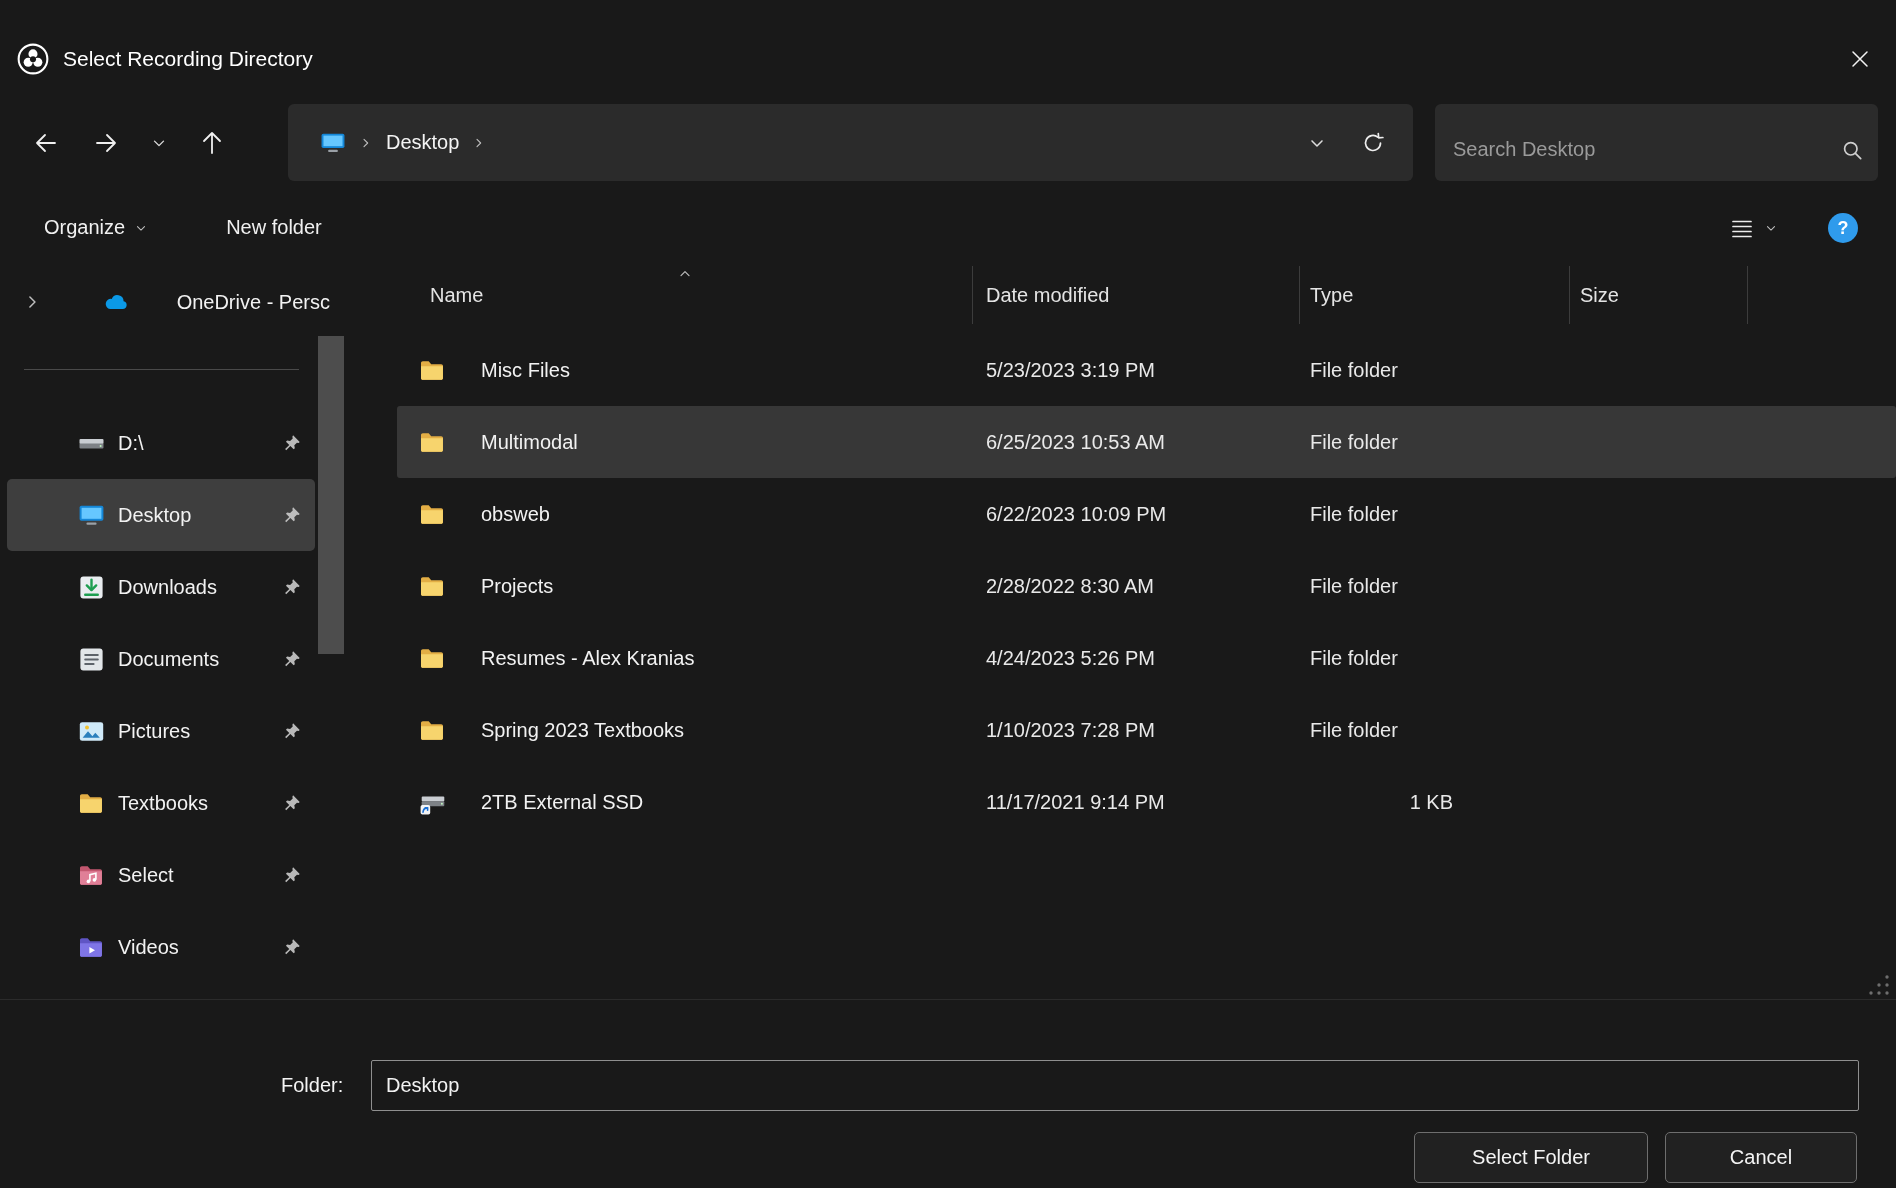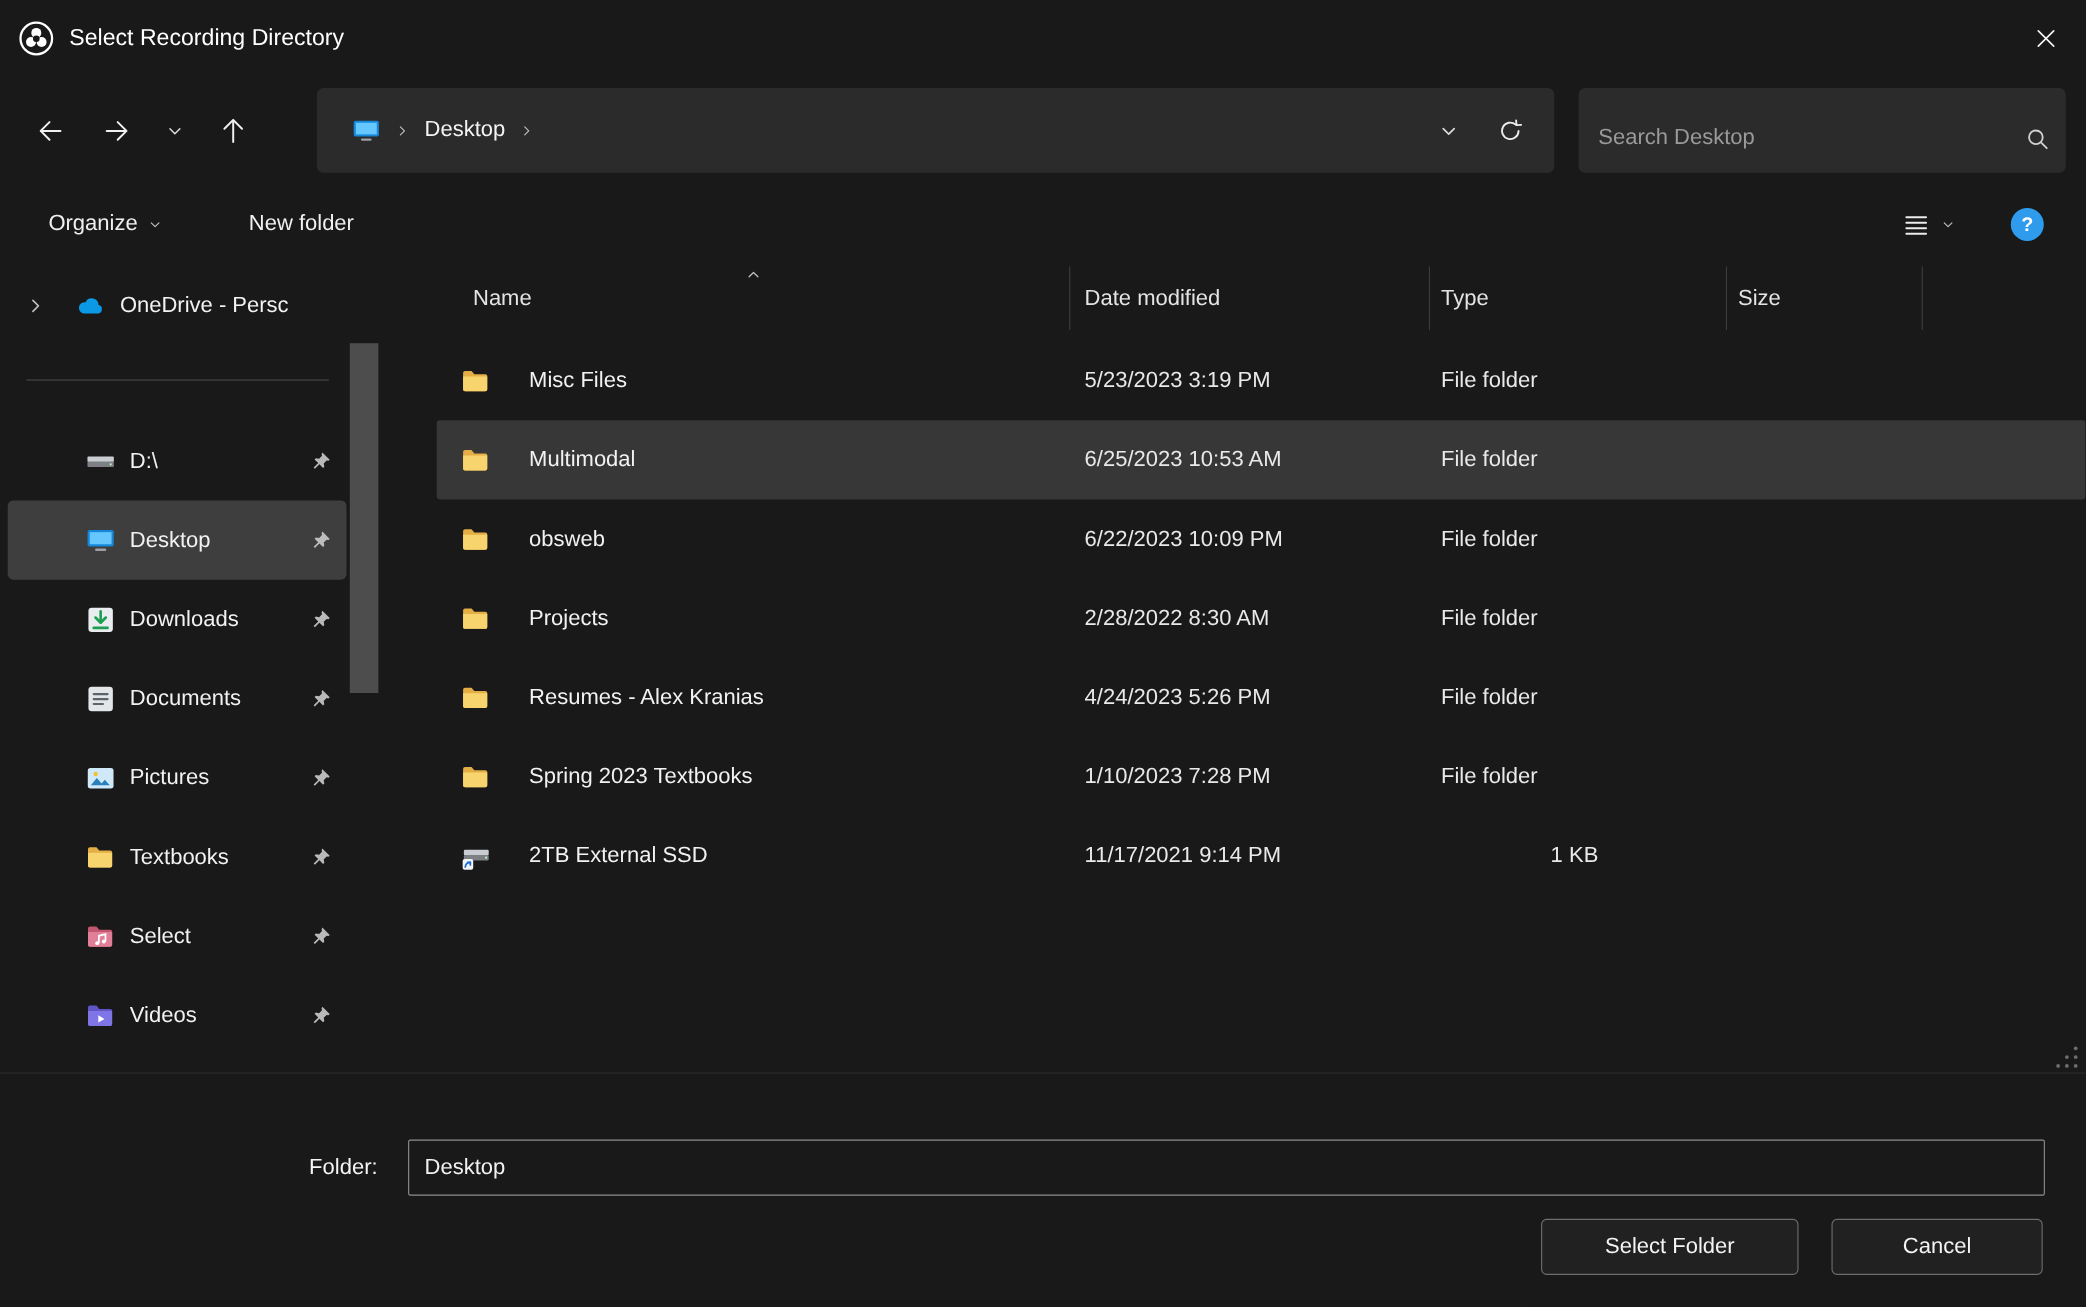--- a/index.html
+++ b/index.html
@@ -1,21 +1,21 @@
 <!DOCTYPE html>
 <html style="--chrome-box: #2b2b2b; --selection: #3e3e3e; --highlight: #373737; --folder-yellow: #f7d46d; --help-blue: #2f9bec;"><head>
 <meta charset="utf-8">
 <style>
   * { margin:0; padding:0; box-sizing:border-box; }
   :root{
     --bg:#191919; --chrome-box:#2b2b2b; --selection:#3e3e3e; --highlight:#373737;
   }
   html,body{ width:1896px; height:1188px; background:var(--bg); color:#f2f2f2;
     font-family:"Liberation Sans", sans-serif; font-size:20px; overflow:hidden; }
-  .window{ position:relative; width:1896px; height:903px; background:var(--bg); }
+  .window{ position:relative; width:1896px; height:903px; background:var(--bg);margin-top:24px; }
   button{ background:none; border:none; color:inherit; font:inherit; display:flex; align-items:center; cursor:default; }
   .icon{ display:inline-block; flex:none; }
   .icon svg{ display:block; width:100%; height:100%; }
   .i14{width:14px;height:14px}.i16{width:16px;height:16px}.i18{width:18px;height:18px}
   .i20{width:20px;height:20px}.i22{width:22px;height:22px}.i24{width:24px;height:24px}
   .i26{width:26px;height:26px}.i28{width:28px;height:28px}.i34{width:34px;height:34px}
 
   
   .titlebar{ height:70px; display:flex; align-items:center; padding-left:16px; }
   .logo{ margin-right:13px; }
@@ -41,21 +41,21 @@
   .commandbar{ height:85px; display:flex; align-items:center; padding:8px 36px 0 44px; }
   .cmd-btn{ gap:9px; color:#f0f0f0; }
   .caret{ opacity:.85; }
   .newfolder{ margin-left:78px; }
   .cmd-right{ margin-left:auto; display:flex; align-items:center; gap:48px; }
 
   
   .content{ display:flex; height:733px; }
   .sidebar{ width:365px; flex:none; position:relative; }
   .side-top{ height:60px; margin-top:6px; width:330px; display:flex; align-items:center;
-    padding-left:22px; white-space:nowrap; overflow:hidden; }
+    padding-left:22px; white-space:nowrap; overflow:hidden;justify-content:space-between; }
   .expander{ margin-right:26px; opacity:.9; }
   .side-top .icon-main{ margin-right:13px; }
   .side-divider{ margin:37px 66px 0 24px; border-top:1px solid #4a4a4a; }
   .side-list{ margin-top:37px; }
   .side-item{ height:72px; margin:0 50px 0 7px; border-radius:5px; display:flex; align-items:center; padding-left:71px; }
   .side-item.selected{ background:var(--selection); }
   .icon-main{ width:27px; height:27px; margin-right:13px; flex:none; }
   .side-label{ white-space:nowrap; overflow:hidden; color:#f2f2f2; }
   .pin{ width:21px; height:21px; margin-left:auto; margin-right:13px; opacity:.9; }
   .side-scrollbar{ position:absolute; top:62px; bottom:10px; right:21px; width:26px; }
@@ -78,21 +78,21 @@
   .fc1{ width:327px; padding-left:13px; }
   .fc2{ width:270px; padding-left:10px; }
   .fc3{ width:178px; justify-content:flex-end; padding-right:25px; }
 
   
   .footer{ position:absolute; left:0; right:0; top:975px; bottom:0; background:#1f1f1f; border-top:1px solid #2b2b2b;padding-left:12px; }
   .footer-row{ position:absolute; left:281px; right:37px; top:60px; height:51px; display:flex; align-items:center; }
   .folder-label{ width:90px; flex:none; color:#f4f4f4; }
   .folder-input{ flex:1; height:51px; background:#191919; border:1px solid #8f8f8f; border-radius:2px;
     color:#f2f2f2; font:inherit; padding:0 14px; outline:none; }
-  .footer-btns{ position:absolute; top:132px; right:39px; display:flex; gap:30px; }
+  .footer-btns{ position:absolute; top:132px; right:39px; display:flex; gap:17px; }
   .btn{ height:51px; background:#212121; border:1px solid #6e6e6e; border-radius:5px; justify-content:center; color:#f4f4f4; }
   .btn-select{ width:234px; }
   .btn-cancel{ width:192px; }
   .resize-grip{ position:absolute; right:5px; bottom:3px; }
 </style>
 </head>
 <body>
 
 <div class="window">
 

